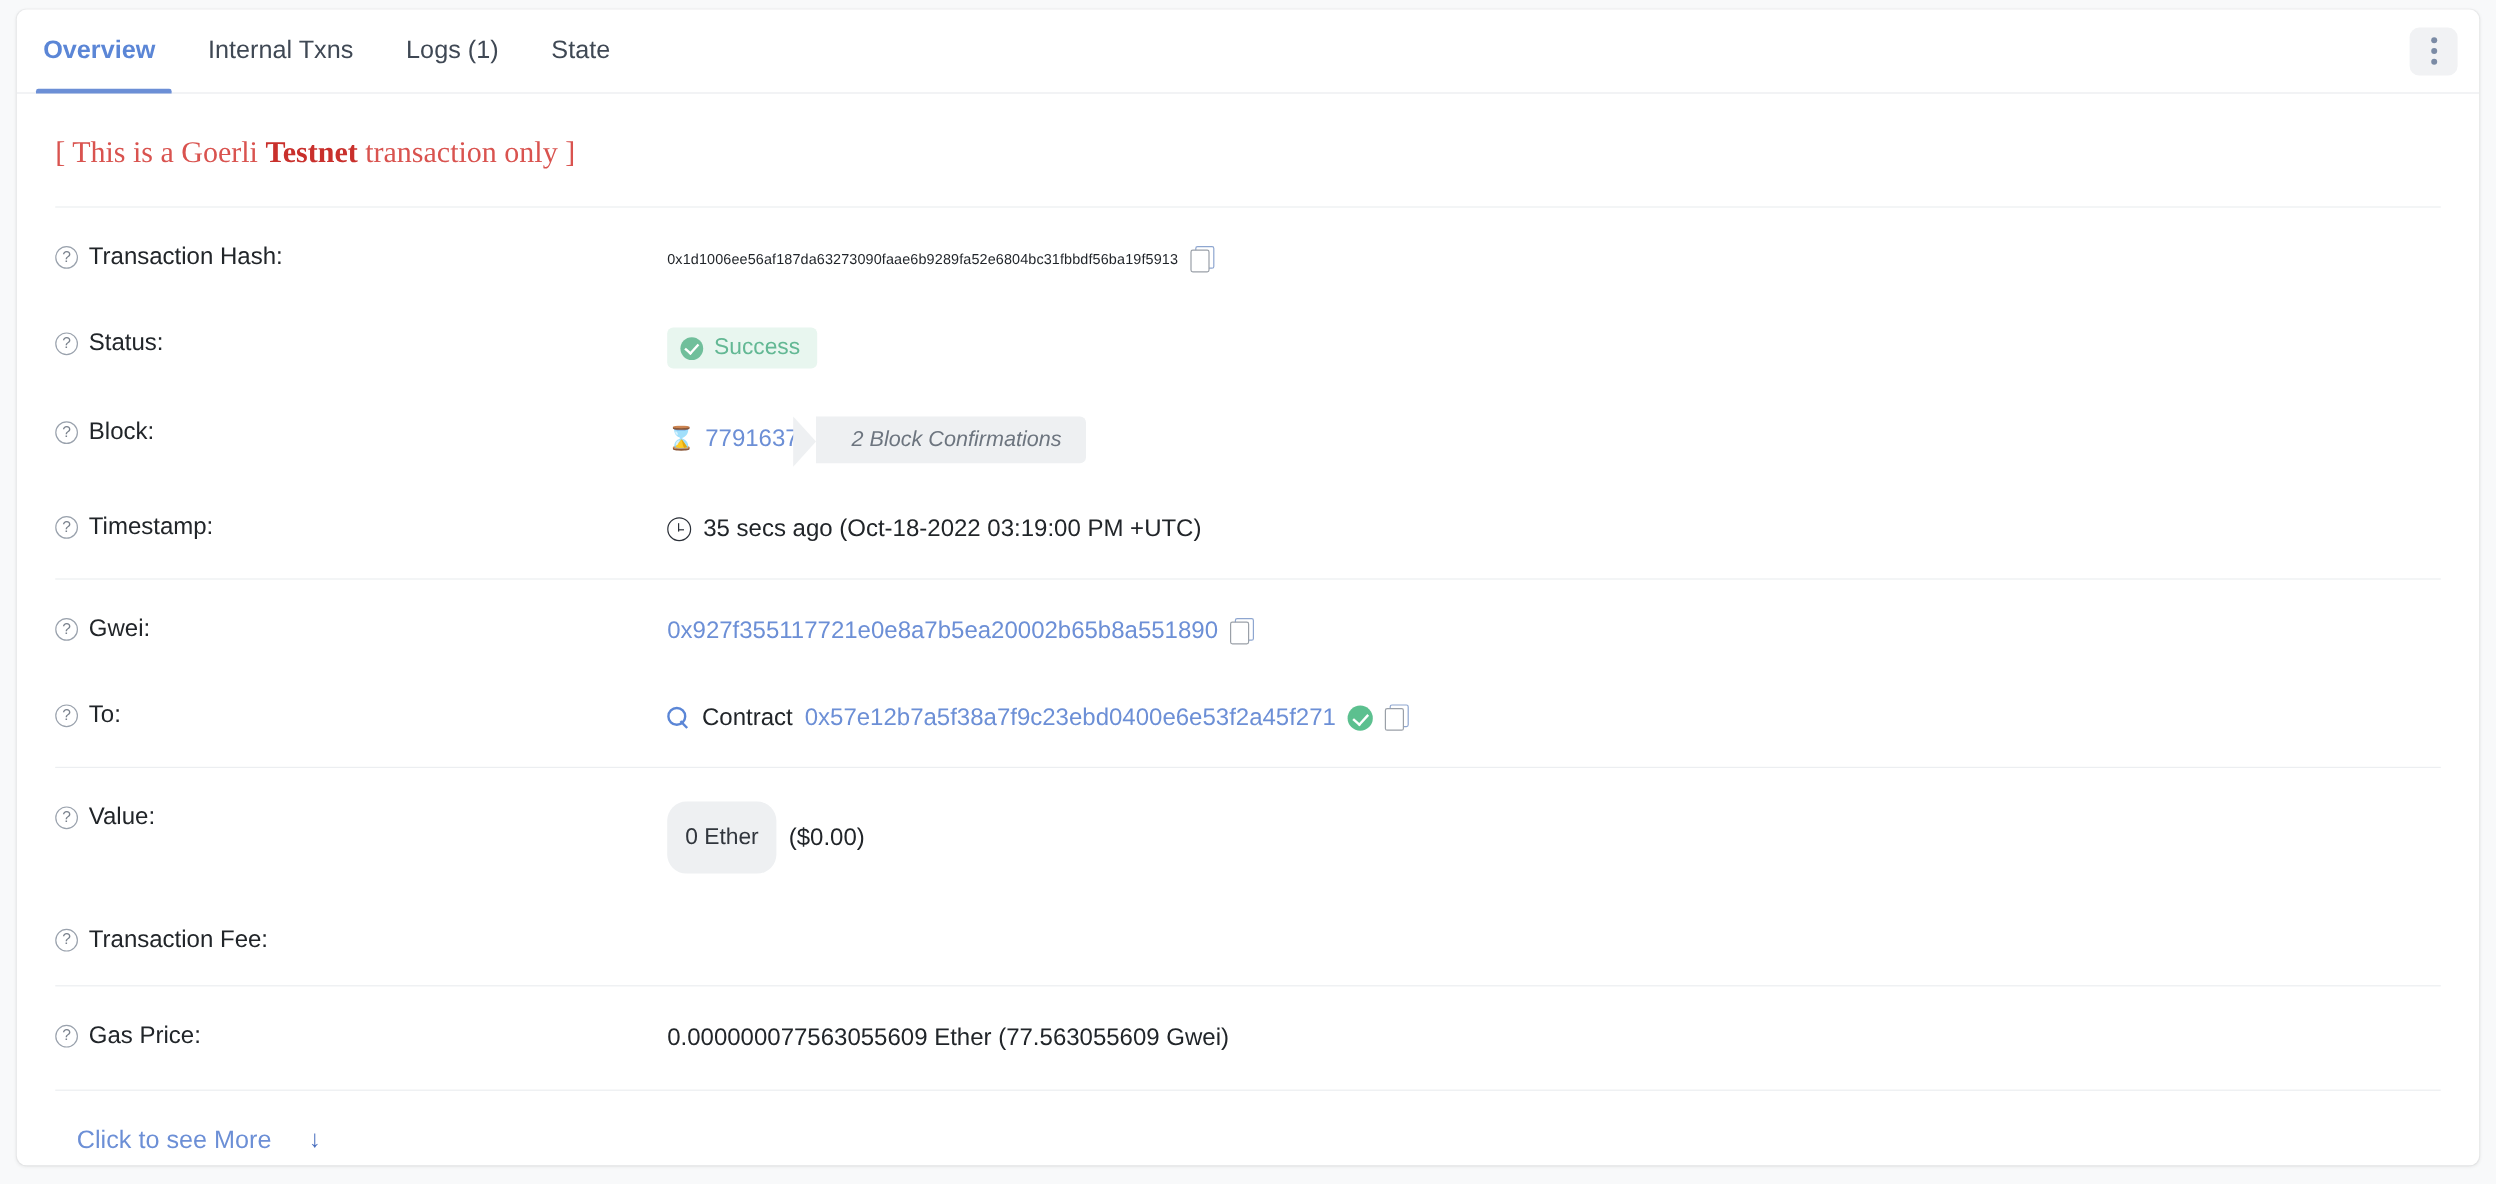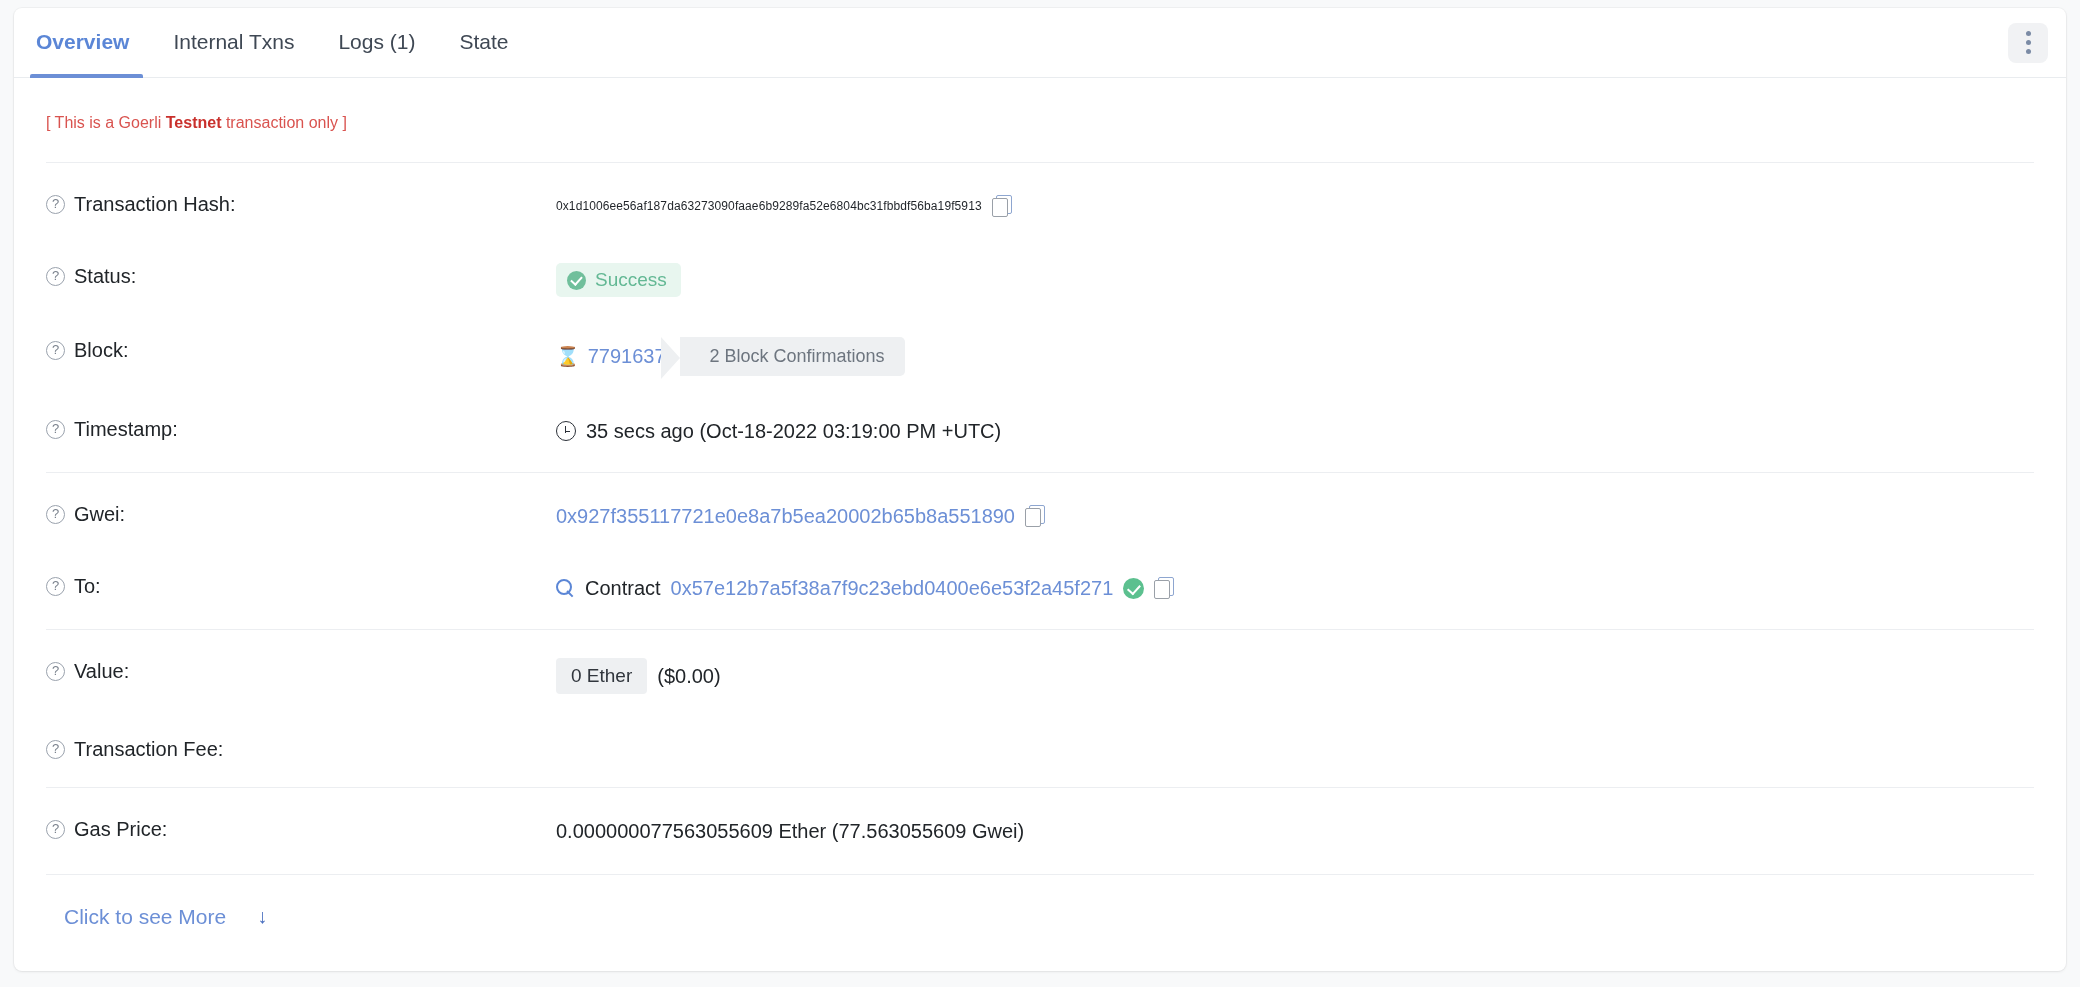--- a/index.html
+++ b/index.html
@@ -82,22 +82,23 @@
     height: 5px;
     border-radius: 50%;
     background: #7b8ba5;
   }
 
   
   .body { padding: 0 18px; }
 
   .testnet {
     padding: 36px 14px 30px 14px;
-    font-size: 16px;
+    font-size: 25px;
     color: #d9534f;
+    font-family: Liberation Serif, serif;
   }
   .testnet b { font-weight: bold; color: #c9302c; }
 
   .divider {
     height: 1px;
     background: #eceef1;
     margin: 0 14px;
   }
 
   .row {
@@ -215,20 +216,21 @@
   .hourglass { font-size: 19px; color: #4a5261; margin-right: 8px; line-height: 1; }
   .block-num { color: #6c8fd6; font-size: 20px; cursor: pointer; margin-right: 14px; }
   .confirm-badge {
     position: relative;
     background: #eef0f2;
     color: #6d757f;
     font-size: 18px;
     padding: 9px 20px 9px 30px;
     border-radius: 0 5px 5px 0;
     white-space: nowrap;
+    font-style: italic;
   }
   .confirm-badge::before {
     content: "";
     position: absolute;
     left: -19px; top: 0;
     width: 0; height: 0;
     border-style: solid;
     border-width: 21px 0 21px 19px;
     border-color: transparent transparent transparent #eef0f2;
   }
@@ -295,22 +297,22 @@
     width: 5.5px; height: 10px;
     border: solid #ffffff;
     border-width: 0 2.2px 2.2px 0;
     transform: rotate(42deg);
   }
 
   .pill-gray {
     display: inline-block;
     background: #eef0f2;
     color: #31363d;
-    border-radius: 4px;
-    padding: 7px 15px;
+    border-radius: 16px;
+    padding: 19px 15px;
     font-size: 19px;
   }
 
   .more-row {
     padding: 30px 32px 0 32px;
     display: flex;
     align-items: flex-start;
     gap: 31px;
   }
   .more-link {

